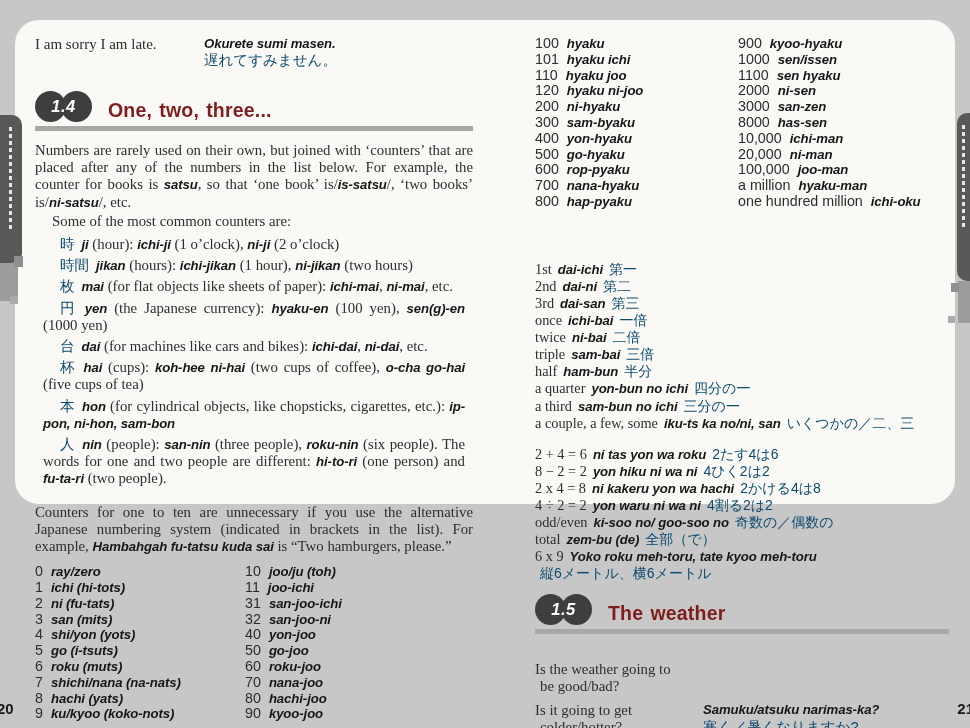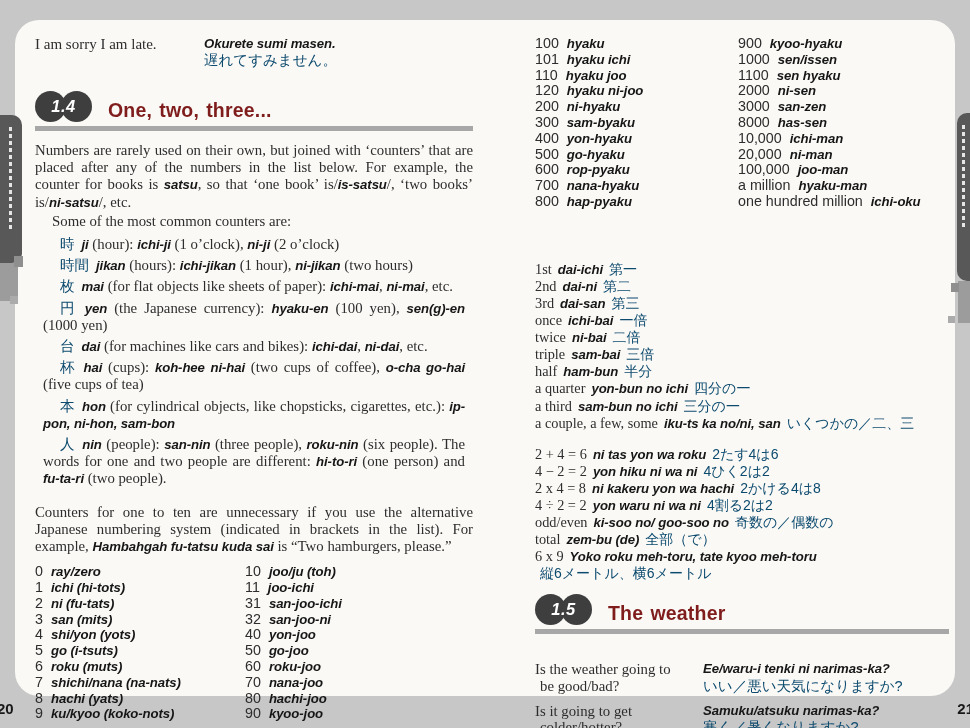--- a/index.html
+++ b/index.html
@@ -8,21 +8,21 @@
     position:relative;
     background:#c7c7c7;
     overflow:hidden;
     font-family:"Liberation Serif", serif;
     color:#2d2d2d;
   }
 
   
   .paper {
     position:absolute; left:15px; top:20px;
-    width:940px; height:676px;
+    width:940px; height:484px;
     background:#faf9f6;
     border-radius:24px;
   }
 
   .col { position:absolute; top:16px; }
   .col-left  { left:20px;  width:438px; }
   .col-right { left:520px; width:414px; }
 
   
   .sg-p { font-family:"Liberation Serif", serif; }
@@ -233,21 +233,21 @@
         <div class="ln"><span class="sg-p">twice</span><span class="sg-r">ni-bai</span><span class="sg-j">二倍</span></div>
         <div class="ln"><span class="sg-p">triple</span><span class="sg-r">sam-bai</span><span class="sg-j">三倍</span></div>
         <div class="ln"><span class="sg-p">half</span><span class="sg-r">ham-bun</span><span class="sg-j">半分</span></div>
         <div class="ln"><span class="sg-p">a quarter</span><span class="sg-r">yon-bun no ichi</span><span class="sg-j">四分の一</span></div>
         <div class="ln"><span class="sg-p">a third</span><span class="sg-r">sam-bun no ichi</span><span class="sg-j">三分の一</span></div>
         <div class="ln"><span class="sg-p">a couple, a few, some</span><span class="sg-r">iku-ts ka no/ni, san</span><span class="sg-j">いくつかの／二、三</span></div>
       </div>
 
     <div class="list math">
         <div class="ln"><span class="sg-p">2 + 4 = 6</span><span class="sg-r">ni tas yon wa roku</span><span class="sg-j">2たす4は6</span></div>
-        <div class="ln"><span class="sg-p">4 − 2 = 2</span><span class="sg-r">yon hiku ni wa ni</span><span class="sg-j">4ひく2は2</span></div>
+        <div class="ln"><span class="sg-p">8 − 2 = 2</span><span class="sg-r">yon hiku ni wa ni</span><span class="sg-j">4ひく2は2</span></div>
         <div class="ln"><span class="sg-p">2 x 4 = 8</span><span class="sg-r">ni kakeru yon wa hachi</span><span class="sg-j">2かける4は8</span></div>
         <div class="ln"><span class="sg-p">4 ÷ 2 = 2</span><span class="sg-r">yon waru ni wa ni</span><span class="sg-j">4割る2は2</span></div>
         <div class="ln"><span class="sg-p">odd/even</span><span class="sg-r">ki-soo no/ goo-soo no</span><span class="sg-j">奇数の／偶数の</span></div>
         <div class="ln"><span class="sg-p">total</span><span class="sg-r">zem-bu (de)</span><span class="sg-j">全部（で）</span></div>
         <div class="ln"><span class="sg-p">6 x 9</span><span class="sg-r">Yoko roku meh-toru, tate kyoo meh-toru</span></div>
         <div class="ln"><span class="sg-j">縦6メートル、横6メートル</span></div>
       </div>
 
     <div class="section-header" style="margin-top:13px">
       <div class="badge">
@@ -257,24 +257,20 @@
       </div>
       <h2>The weather</h2>
     </div>
     <div class="rule"></div>
 
     <div class="weather">
       <div class="weather-row">
         <div class="en">
           <div>Is the weather going to</div>
           <div class="l2">be good/bad?</div>
-        </div>
-        <div>
-          <span class="romaji">Ee/waru-i tenki ni narimas-ka?</span>
-          <span class="jp">いい／悪い天気になりますか?</span>
         </div>
       </div>
       <div class="weather-row">
         <div class="en">
           <div>Is it going to get</div>
           <div class="l2">colder/hotter?</div>
         </div>
         <div>
           <span class="romaji">Samuku/atsuku narimas-ka?</span>
           <span class="jp">寒く／暑くなりますか?</span>

